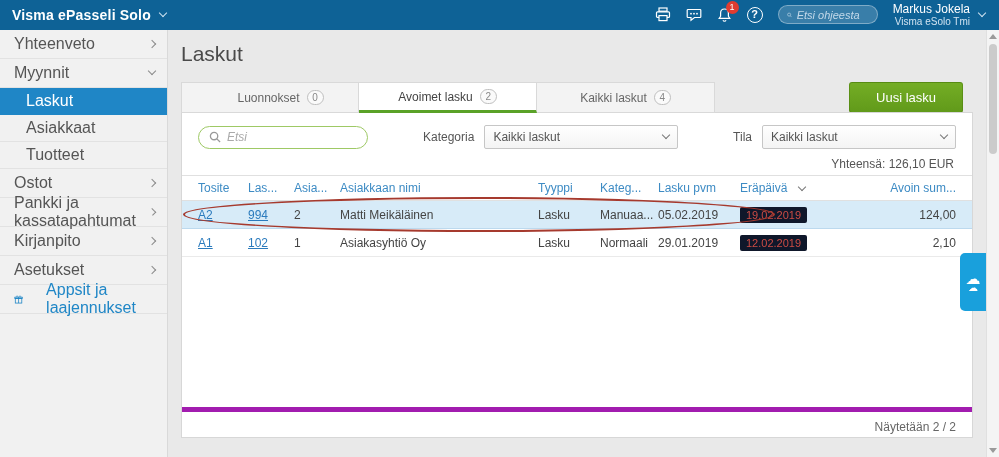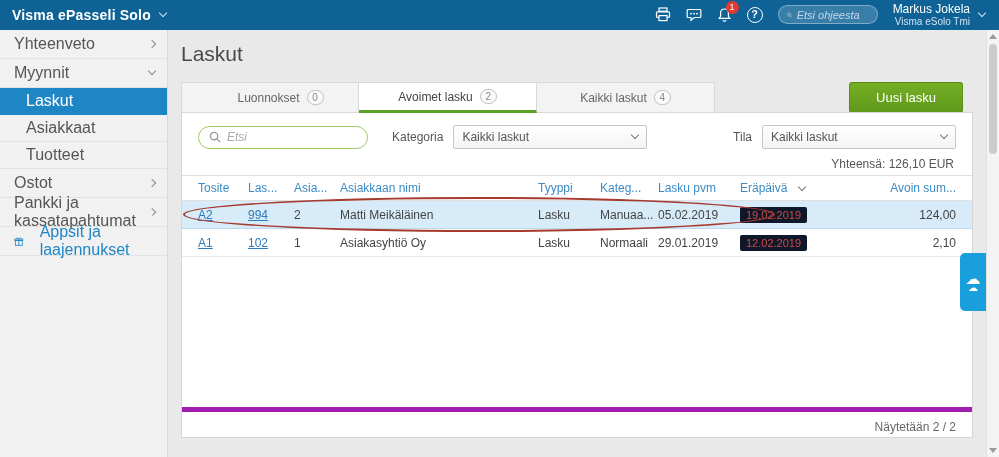--- a/index.html
+++ b/index.html
@@ -26,38 +26,38 @@
   .tb-user{display:flex;align-items:center;gap:9px;cursor:pointer;}
   .tb-user-text{text-align:right;line-height:1.2;}
   .tb-user-name{color:#fff;font-size:12px;}
   .tb-user-company{color:#cfe2f0;font-size:10px;}
 
   
   .sidebar{position:absolute;top:30px;left:0;width:168px;height:427px;background:#f1f1f1;border-right:1px solid #d9d9d9;}
   .s-item{display:flex;align-items:center;justify-content:space-between;height:29px;padding:0 12px 0 14px;border-bottom:1px solid #e2e2e2;color:#555;font-size:16px;cursor:pointer;background:#f1f1f1;}
   .s-item.sub{height:27px;padding-left:26px;}
   .s-item.selected{background:#1f86c6;color:#fff;border-bottom-color:#1f86c6;}
-  .s-item.apps{color:#1f86c6;justify-content:flex-start;gap:16px;}
+  .s-item.apps{color:#1f86c6;justify-content:flex-start;gap:23px;}
 
   
   .page-title{position:absolute;left:181px;top:42px;font-size:21px;font-weight:400;color:#4a4a4a;}
   .tabs{position:absolute;left:181px;top:82px;display:flex;height:31px;z-index:2;}
   .tab{width:178px;display:flex;align-items:center;justify-content:center;gap:7px;background:#f3f3f3;border:1px solid #d9d9d9;border-left:none;color:#666;cursor:pointer;font-size:12px;}
   .tab:first-child{border-left:1px solid #d9d9d9;padding-left:21px;}
   .tab.active{background:#fff;border-bottom:3px solid #5aa228;color:#444;}
   .tab-count{min-width:17px;height:15px;line-height:13px;border:1px solid #bfbfbf;border-radius:8px;background:#fafafa;color:#888;font-size:10px;text-align:center;padding:0 4px;}
   .btn-new{position:absolute;left:849px;top:82px;width:114px;height:31px;background:linear-gradient(#74ad25,#619a1a);border:1px solid rgba(80,130,15,.6);border-radius:3px;color:#fff;font-size:13px;cursor:pointer;font-family:inherit;}
   .panel{position:absolute;left:181px;top:112px;width:792px;height:326px;background:#fff;border:1px solid #d7d7d7;}
 
   .filters{display:flex;align-items:center;padding:12px 16px 6px;gap:10px;}
   .panel-search{display:flex;align-items:center;gap:6px;border:1px solid #9ec965;border-radius:12px;height:23px;padding:0 10px;width:170px;color:#999;background:#fff;}
   .panel-search input{border:none;outline:none;font-size:12px;width:118px;color:#737373;font-family:inherit;}
   .panel-search input::placeholder{color:#aaa;font-style:italic;}
   .flabel{color:#555;}
-  .flabel.cat{margin-left:14px;}
+  .flabel.cat{margin-left:45px;}
   .flabel.tila{margin-left:auto;}
   .select{display:flex;align-items:center;justify-content:space-between;border:1px solid #c6c6c6;border-radius:2px;background:linear-gradient(#ffffff,#f4f4f4);height:24px;padding:0 8px;color:#555;cursor:pointer;}
   .select.cat{width:194px;}
   .select.tila{width:194px;}
 
   .total{text-align:right;padding:2px 18px 6px;color:#555;height:20px;}
 
   .tgrid{display:grid;grid-template-columns:50px 46px 46px 198px 62px 58px 82px 106px 1fr;align-items:center;padding:0 16px;}
   .thead{height:26px;color:#3d8bc4;border-top:1px solid #e0e0e0;border-bottom:1px solid #e0e0e0;}
   .hcell{white-space:nowrap;overflow:hidden;cursor:pointer;}
@@ -154,20 +154,28 @@
       <span>Tuotteet</span>
     </div>
     <div class="s-item">
       <span>Ostot</span>
       <span class="chev right"></span>
     </div>
     <div class="s-item">
       <span>Pankki ja kassatapahtumat</span>
       <span class="chev right"></span>
     </div>
+    <div class="s-item">
+      <span>Kirjanpito</span>
+      <span class="chev right"></span>
+    </div>
+    <div class="s-item">
+      <span>Asetukset</span>
+      <span class="chev right"></span>
+    </div>
     <div class="s-item apps">
       <svg width="13" height="13" viewBox="0 0 14 14">
         <rect x="2" y="5.5" width="10" height="7" fill="none" stroke="#1f86c6" stroke-width="1.2"></rect>
         <line x1="7" y1="3.5" x2="7" y2="12.5" stroke="#1f86c6" stroke-width="1.2"></line>
         <rect x="1.2" y="3.5" width="11.6" height="2" fill="none" stroke="#1f86c6" stroke-width="1.2"></rect>
         <path d="M7 3.5C5.5.8 2.8 1.4 3.5 3.5M7 3.5c1.5-2.7 4.2-2.1 3.5 0" fill="none" stroke="#1f86c6" stroke-width="1.1"></path>
       </svg>
       <span>Appsit ja laajennukset</span>
     </div>
   </nav>

